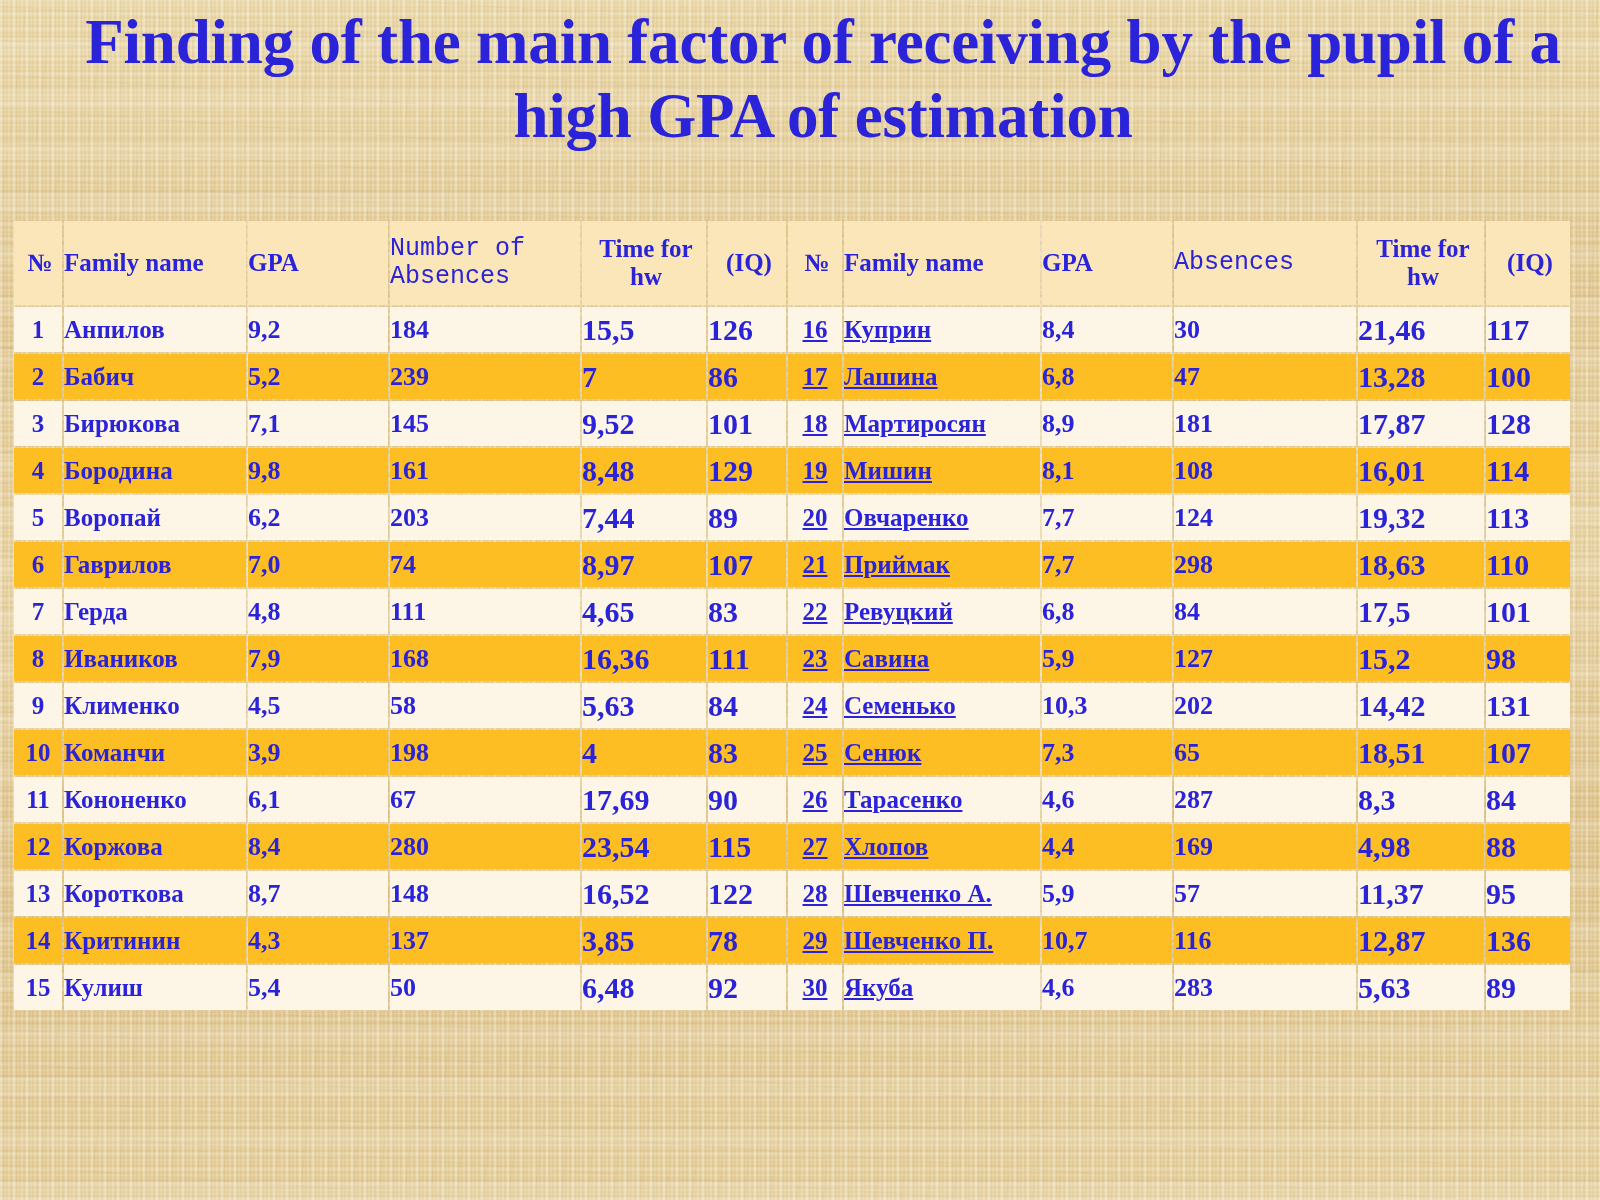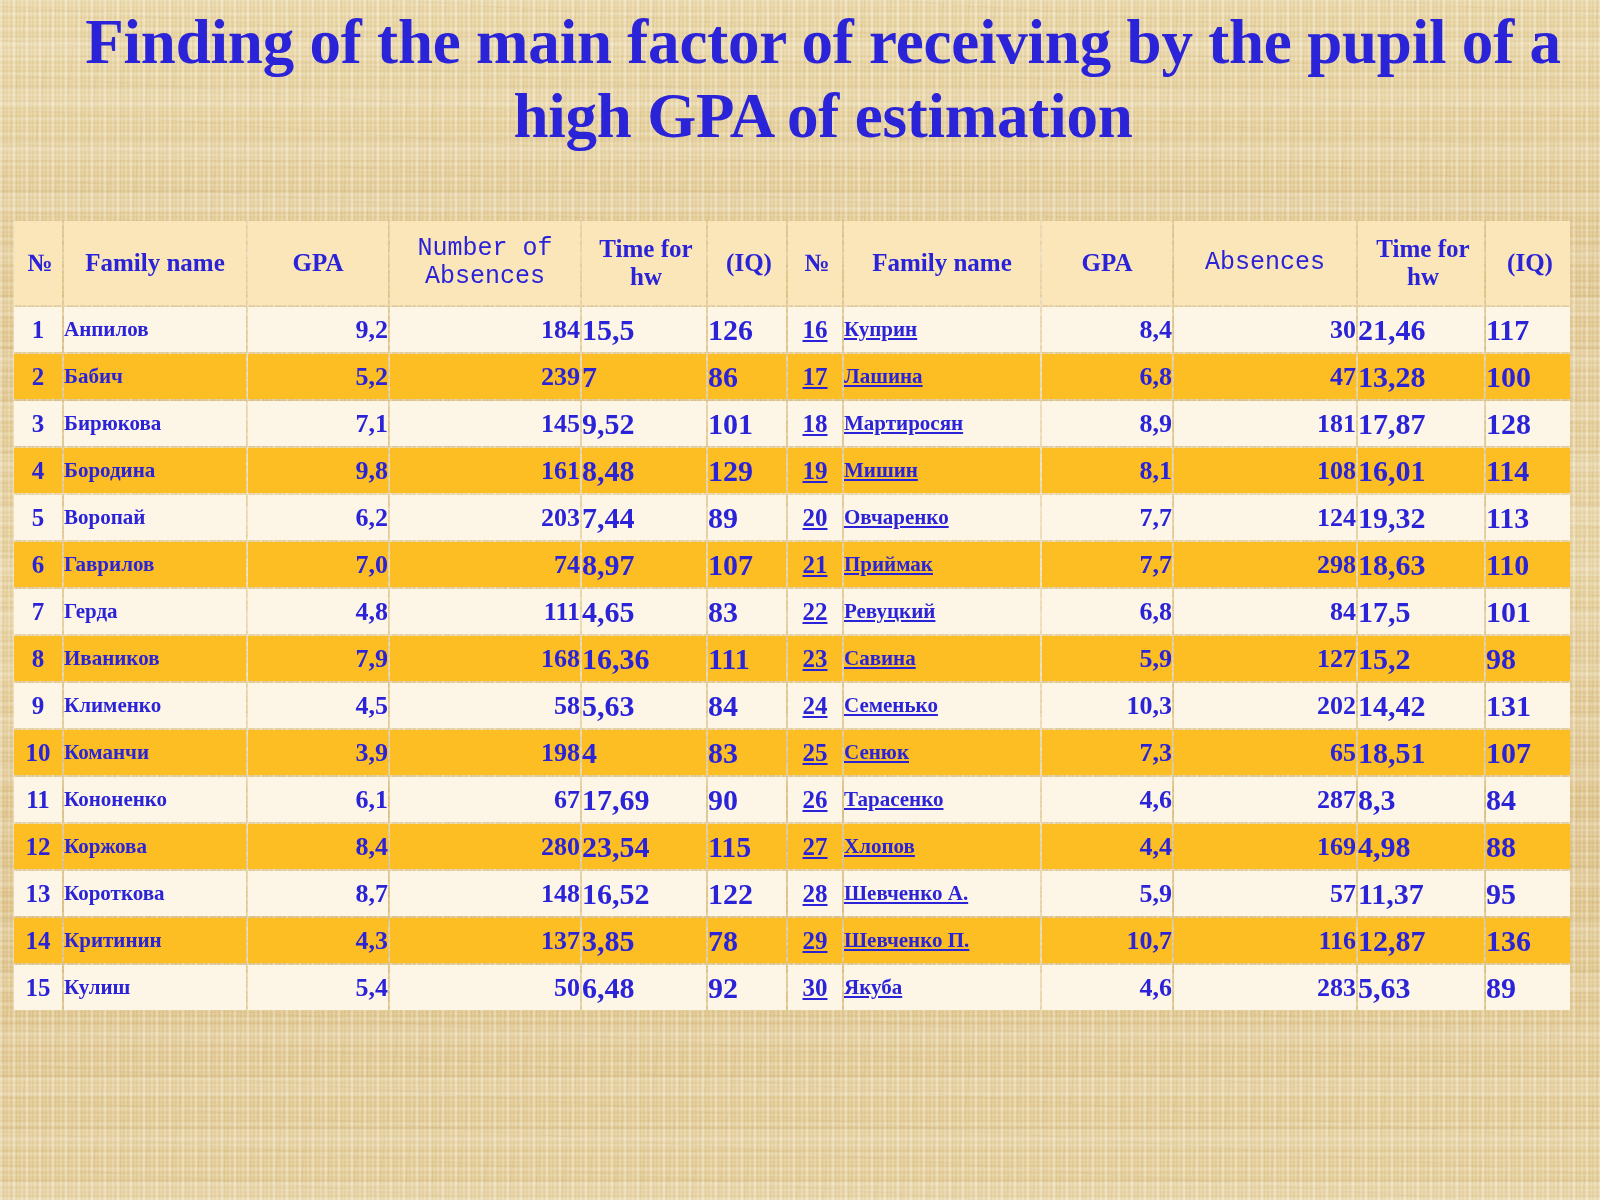--- a/index.html
+++ b/index.html
@@ -109,21 +109,21 @@
     color: #2a23d8;
     font-weight: bold;
     font-family: "Liberation Serif", "DejaVu Serif", serif;
   }
 
   thead th {
     background: #fae6b8;
     height: 84px;
     font-size: 25px;
     line-height: 1.12;
-    text-align: center;
+    text-align: left;
     padding-left: 9px;
     padding-right: 4px;
     vertical-align: top;
     padding-top: 12px;
   }
   thead th.hdr-sans {
     font-family: Liberation Mono, monospace;
     font-weight: normal;
   }
   thead th.ctr { text-align: center; padding-left: 4px; }
@@ -133,25 +133,25 @@
 
   tbody td { height: 45px; font-size: 25px; }
 
   td.c-num {
     text-align: center;
     font-size: 25px;
   }
   td.c-name {
     text-align: left;
     padding-left: 10px;
-    font-size: 21px;
+    font-size: 25px;
     white-space: nowrap;
   }
   td.c-val {
-    text-align: right;
+    text-align: left;
     font-size: 26px;
     vertical-align: top;
     padding-top: 2px;
   }
   td.c-val-r {
     padding-right: 14px;
     font-size: 30px;
     vertical-align: top;
     padding-top: 2px;
   }

